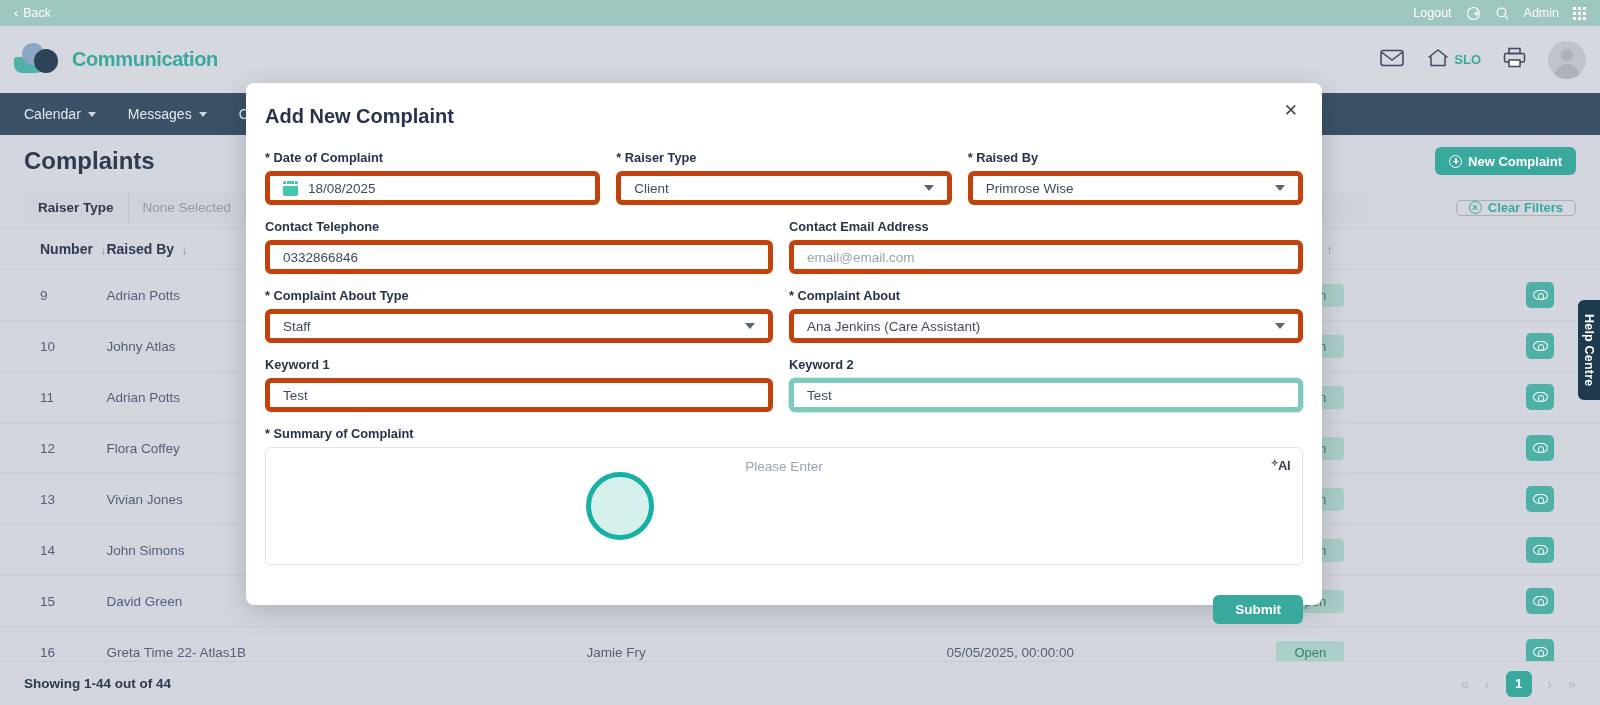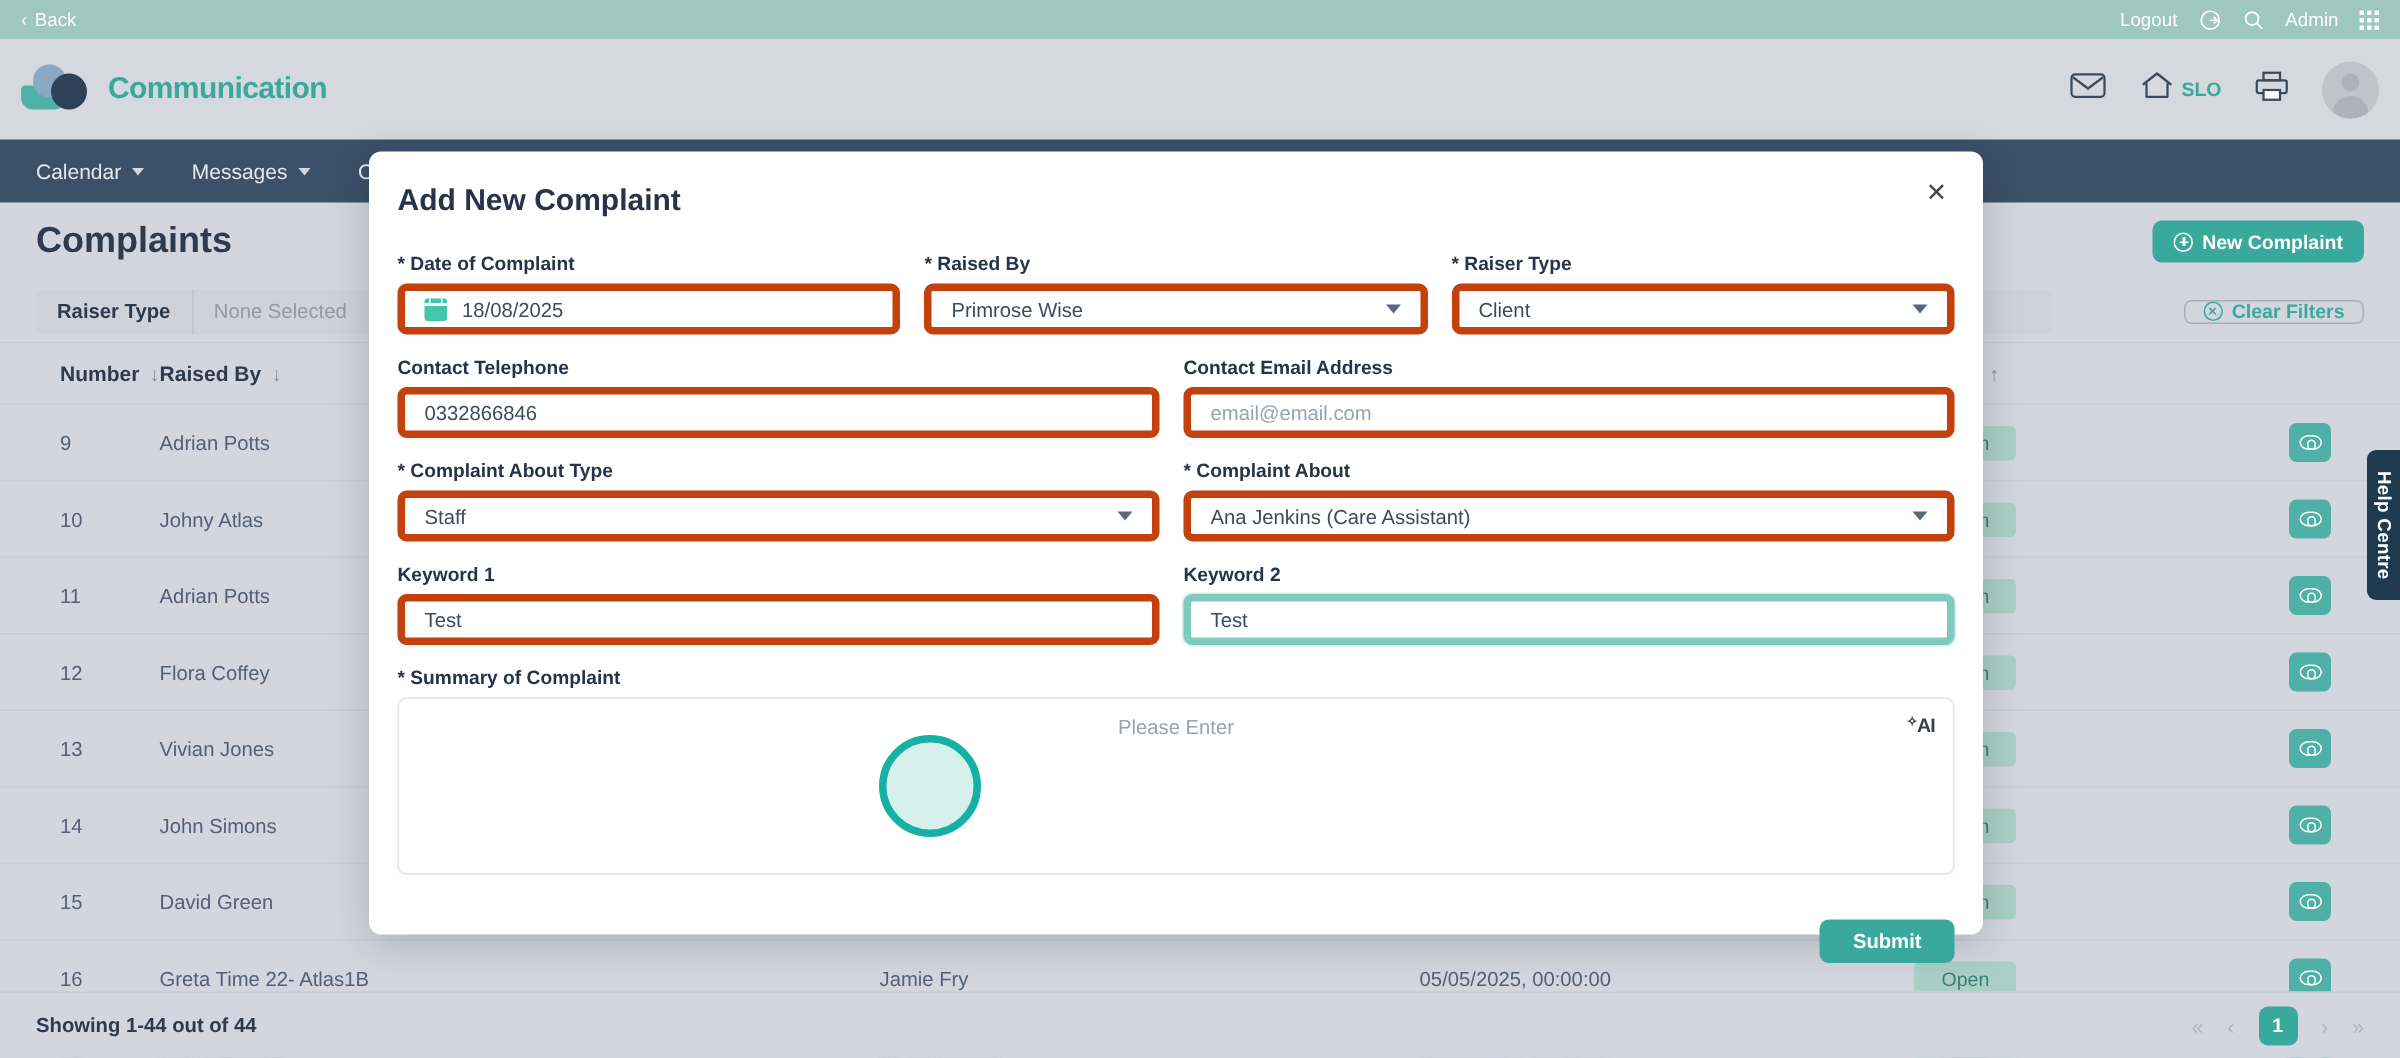--- a/index.html
+++ b/index.html
@@ -113,21 +113,21 @@
   
   .help-tab {
     position:absolute; right:0; top:300px; width:22px; height:100px;
     background:#1d3a4f; color:#fff; border-radius:6px 0 0 6px;
     display:flex; align-items:center; justify-content:center; z-index:5;
   }
   .help-tab span { writing-mode:vertical-rl; font-size:12.5px; font-weight:600; letter-spacing:.2px; }
 
   
   .modal {
-    position:absolute; left:246px; top:101px; width:1076px; height:522px;
+    position:absolute; left:246px; top:83px; width:1076px; height:522px;
     background:#fff; border-radius:8px; box-shadow:0 6px 28px rgba(0,0,0,.18);
     z-index:10; padding:22px 19px 0 19px;
   }
   .modal-title { font-size:20px; font-weight:700; color:#27334a; margin:0 0 22px 0; }
   .modal-close { position:absolute; right:18px; top:18px; font-size:17px; color:#4a4a4a; line-height:1; background:none; border:none; cursor:pointer; font-family:"Liberation Sans", sans-serif; }
 
   .frow { display:flex; gap:16px; margin-bottom:14px; }
   .fcol { flex:1; }
   .fcol.half { flex:0 0 508px; }
   .flabel { font-size:12.8px; font-weight:600; color:#27334a; margin-bottom:6px; }
@@ -405,30 +405,30 @@
 
   <div class="frow">
     <div class="fcol">
       <div class="flabel">* Date of Complaint</div>
       <div class="finput">
         <span class="cal-icon"></span>
         <span class="grow">18/08/2025</span>
       </div>
     </div>
     <div class="fcol">
+      <div class="flabel">* Raiser Type</div>
+      <div class="finput">
+        <span class="grow">Client</span>
+        <span class="chev"></span>
+      </div>
+    </div>
+    <div class="fcol">
       <div class="flabel">* Raised By</div>
       <div class="finput">
         <span class="grow">Primrose Wise</span>
-        <span class="chev"></span>
-      </div>
-    </div>
-    <div class="fcol">
-      <div class="flabel">* Raiser Type</div>
-      <div class="finput">
-        <span class="grow">Client</span>
         <span class="chev"></span>
       </div>
     </div>
   </div>
 
   <div class="frow">
     <div class="fcol half">
       <div class="flabel">Contact Telephone</div>
       <div class="finput">
         <span class="grow">0332866846</span>

